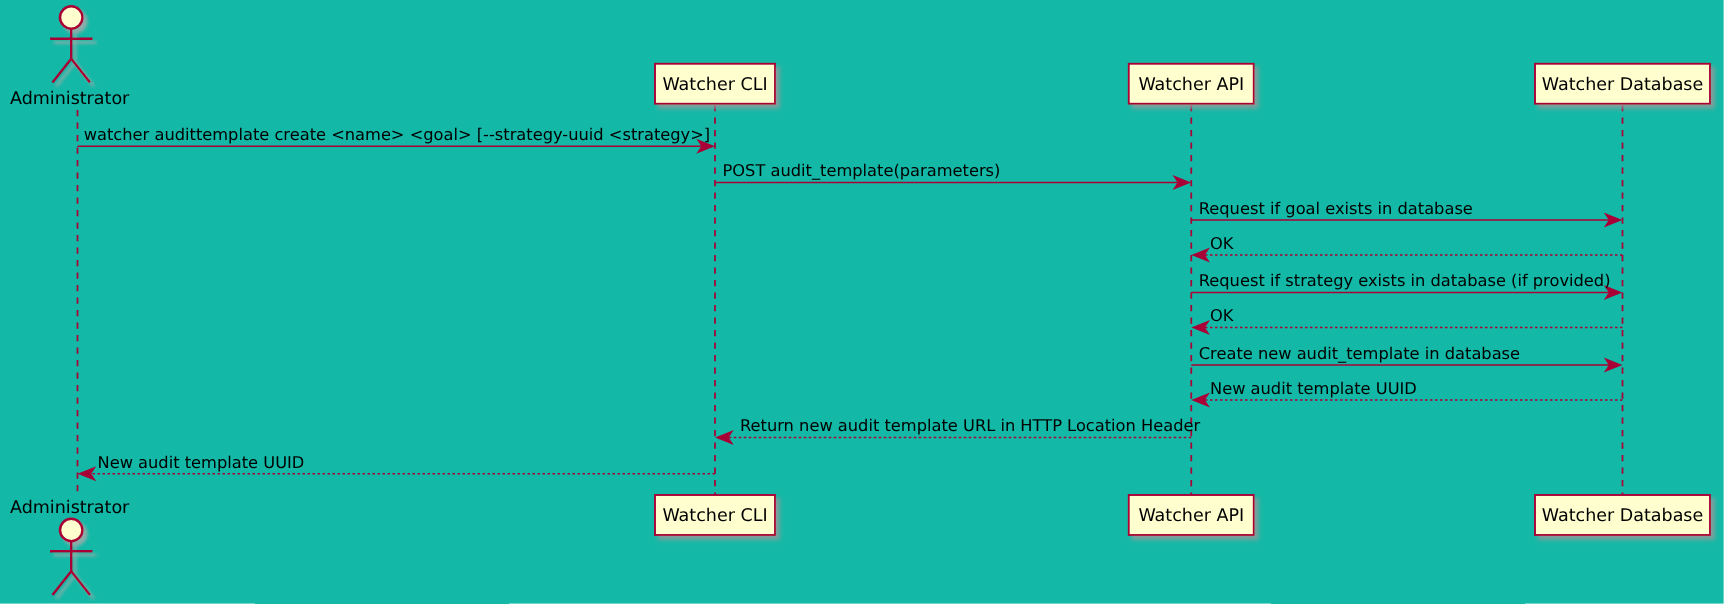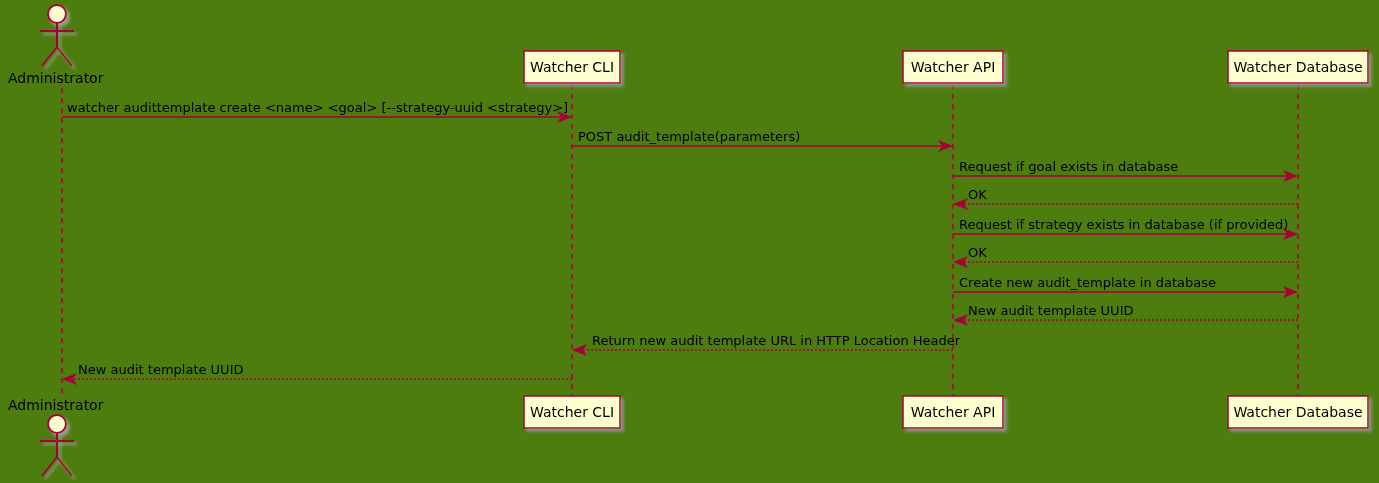--- a/index.html
+++ b/index.html
@@ -8,21 +8,21 @@
     background: #FFFFFF;
   }
   body {
     font-family: "DejaVu Sans", sans-serif;
   }
   #diagram-root {
     position: relative;
     width: 1379px;
     height: 483px;
     overflow: hidden;
-    background: #4d7c0f;
+    background: #14b8a6;
   }
   #diagram-svg {
     position: absolute;
     top: 0;
     left: 0;
     width: 1379px;
     height: 483px;
     display: block;
   }
   .participant-label,

